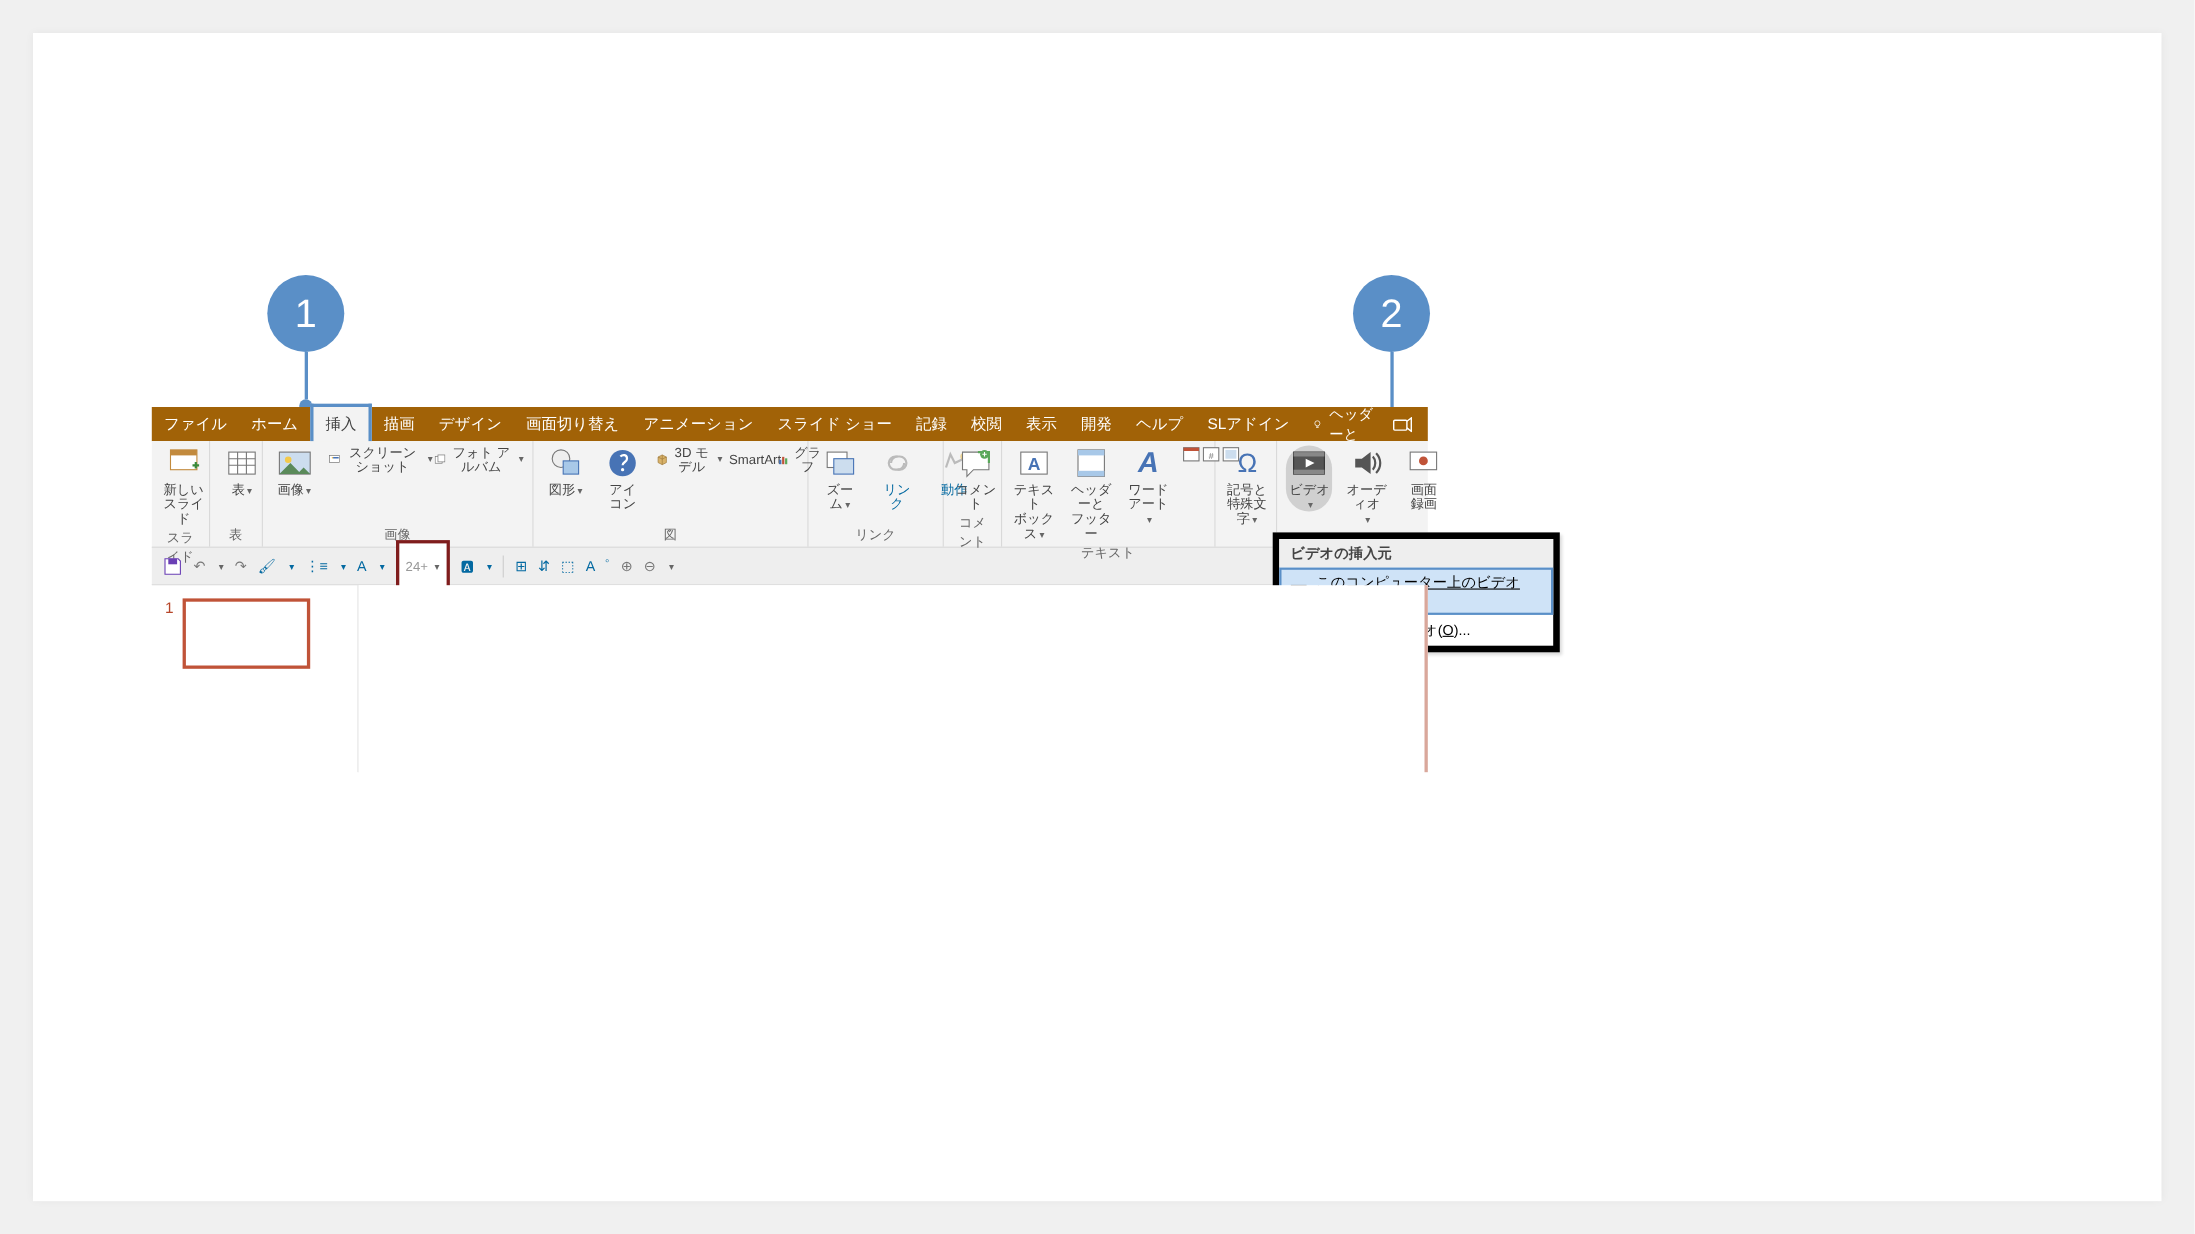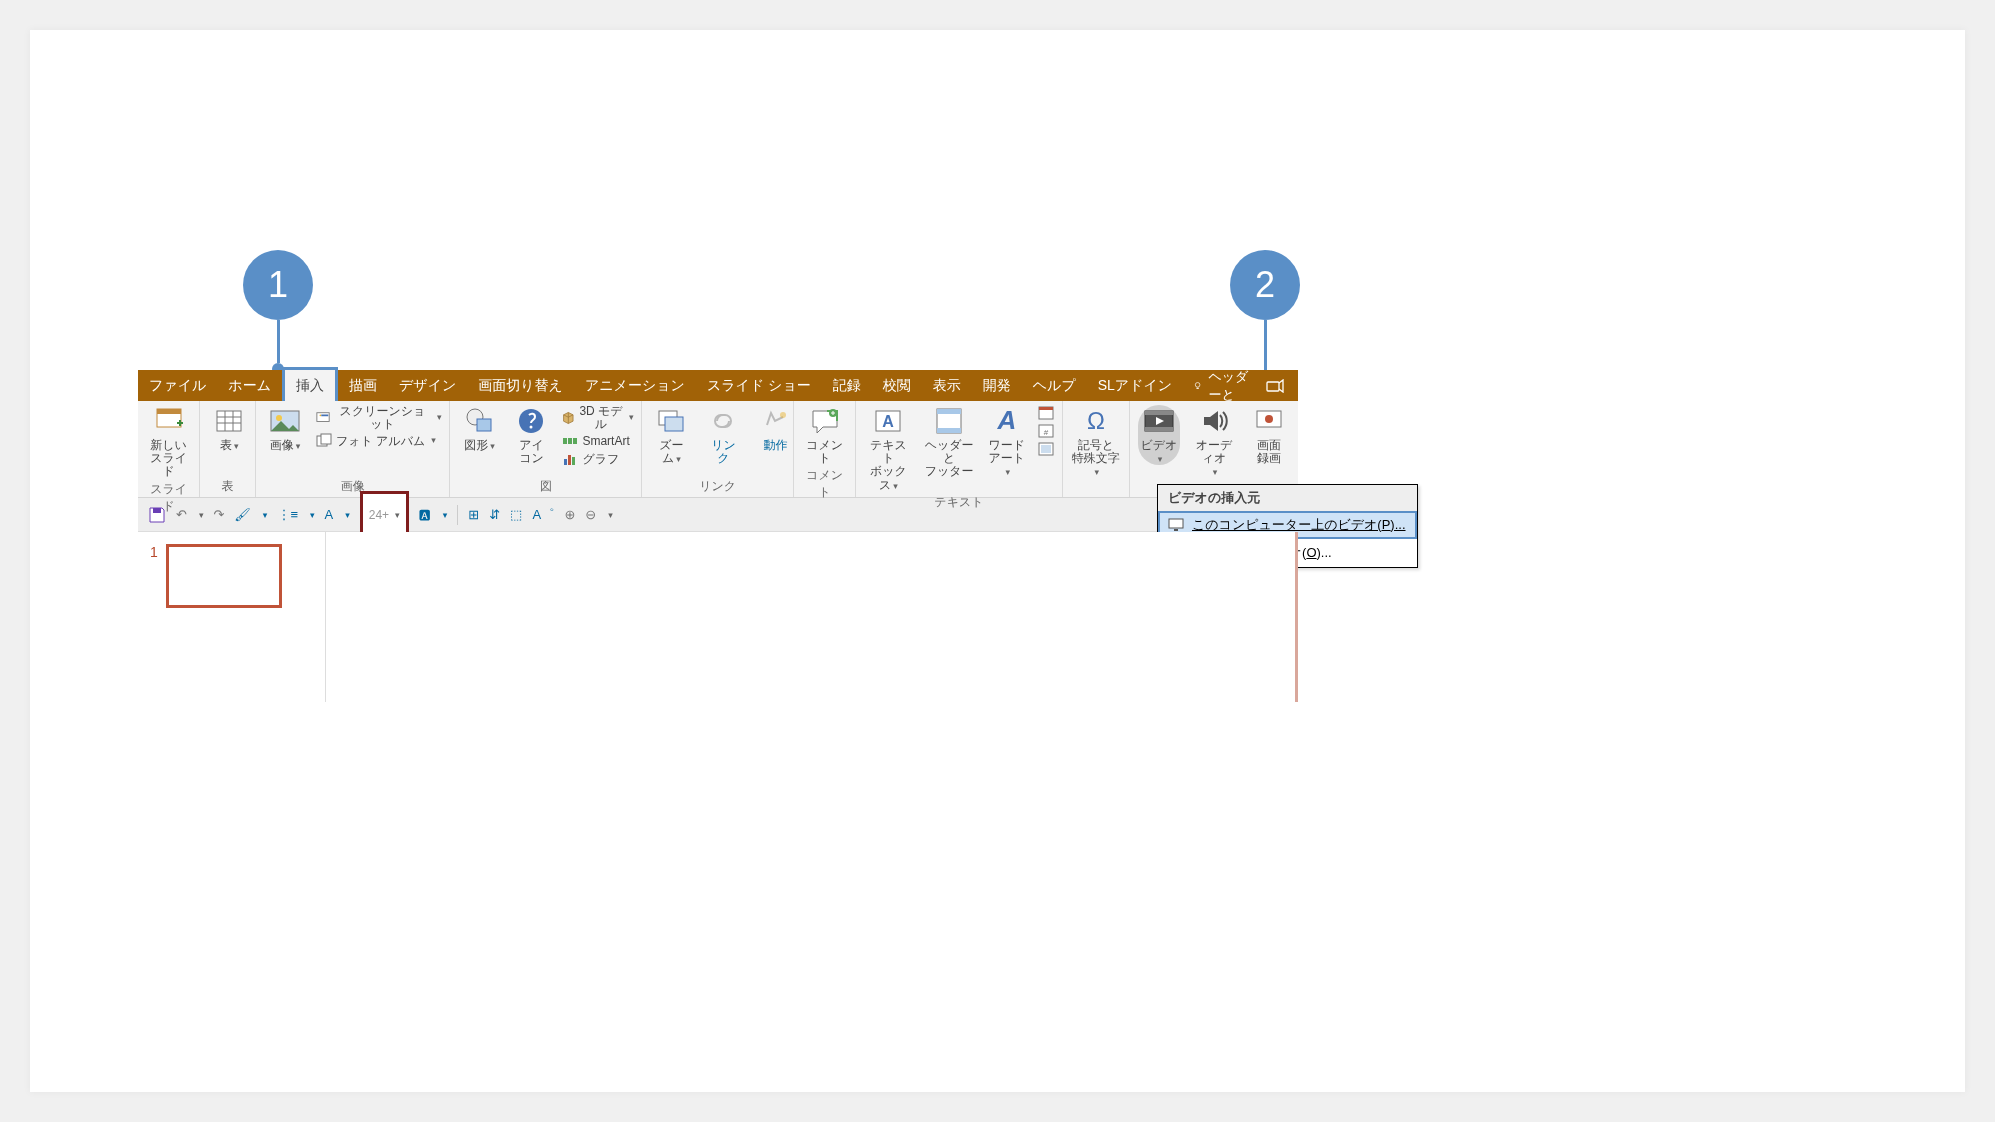--- a/index.html
+++ b/index.html
@@ -24,39 +24,39 @@
 
 .ribbon { background: #f3f3f3; border-bottom: 1px solid #d4d4d4; display: flex; height: 97px; font-size: 12px; color: #444; }
 .group { border-right: 1px solid #d9d9d9; padding: 4px 8px 2px 8px; display: flex; flex-direction: column; justify-content: space-between; min-width: 0; }
 .group-body { display: flex; gap: 10px; align-items: flex-start; flex: 1; }
 .group-label { text-align: center; font-size: 12px; color: #666; padding-top: 2px; }
 .btn { display: flex; flex-direction: column; align-items: center; min-width: 42px; gap: 2px; line-height: 1.1; text-align: center; }
 .btn.small { flex-direction: row; min-width: 0; gap: 4px; align-items: center; font-size: 12px; }
 .icon { width: 32px; height: 32px; display: flex; align-items: center; justify-content: center; }
 .icon svg { width: 100%; height: 100%; }
 .small .icon { width: 16px; height: 16px; }
-.stack { display: flex; flex-direction: column; gap: 2px; }
+.stack { display: flex; flex-direction: row; gap: 2px; }
 .arrow-d { font-size: 9px; color: #666; margin-left: 2px; }
 .muted { color: #0369a1; }
 .hl { background: #d0d0d0; border-radius: 21px; }
 
 .qat { background: #eee; height: 34px; border-bottom: 1px solid #ddd; display: flex; align-items: center; gap: 10px; padding: 0 10px; color: #777; font-size: 13px; }
 .qat .icon { width: 18px; height: 18px; }
 .qat .sep { width: 1px; height: 20px; background: #ccc; }
 .fontbox { border: 3px solid #7f1d1d; padding: 14px 6px; font-size: 12px; color: #999; background: #fff; min-width: 40px; display: flex; align-items: center; gap: 4px; }
 
 .work { display: flex; height: 170px; }
 .thumbs { width: 188px; border-right: 1px solid #ddd; padding: 12px; }
 .thumb-row { display: flex; gap: 8px; }
 .thumb-num { color: #b7472a; font-size: 14px; }
 .thumb { width: 116px; height: 64px; border: 3px solid #c05338; background: #fff; }
 .canvas { flex: 1; background: #fff; position: relative; }
 .redge { position: absolute; right: 0; top: 0; bottom: 0; width: 3px; background: #d9a79b; }
 
-.dropdown { position: absolute; top: 114px; right: -120px; width: 261px; background: #fff; border: 1px solid #000000; box-shadow: 2px 2px 3px rgba(0,0,0,.15); font-size: 13px; }
+.dropdown { position: absolute; top: 114px; right: -120px; width: 261px; background: #fff; border: 6px solid #000000; box-shadow: 2px 2px 3px rgba(0,0,0,.15); font-size: 13px; }
 .dropdown-title { background: #eee; padding: 4px 10px; font-weight: 700; color: #444; }
 .dropdown-item { padding: 5px 10px; display: flex; align-items: center; gap: 8px; }
 .dropdown-item.hover { background: #cfe3f7; border: 2px solid #5a8fc7; padding: 3px 8px; text-decoration: underline; }
 .u { text-decoration: underline; }
 </style>
 </head>
 <body>
 
 <div class="frame">
 

